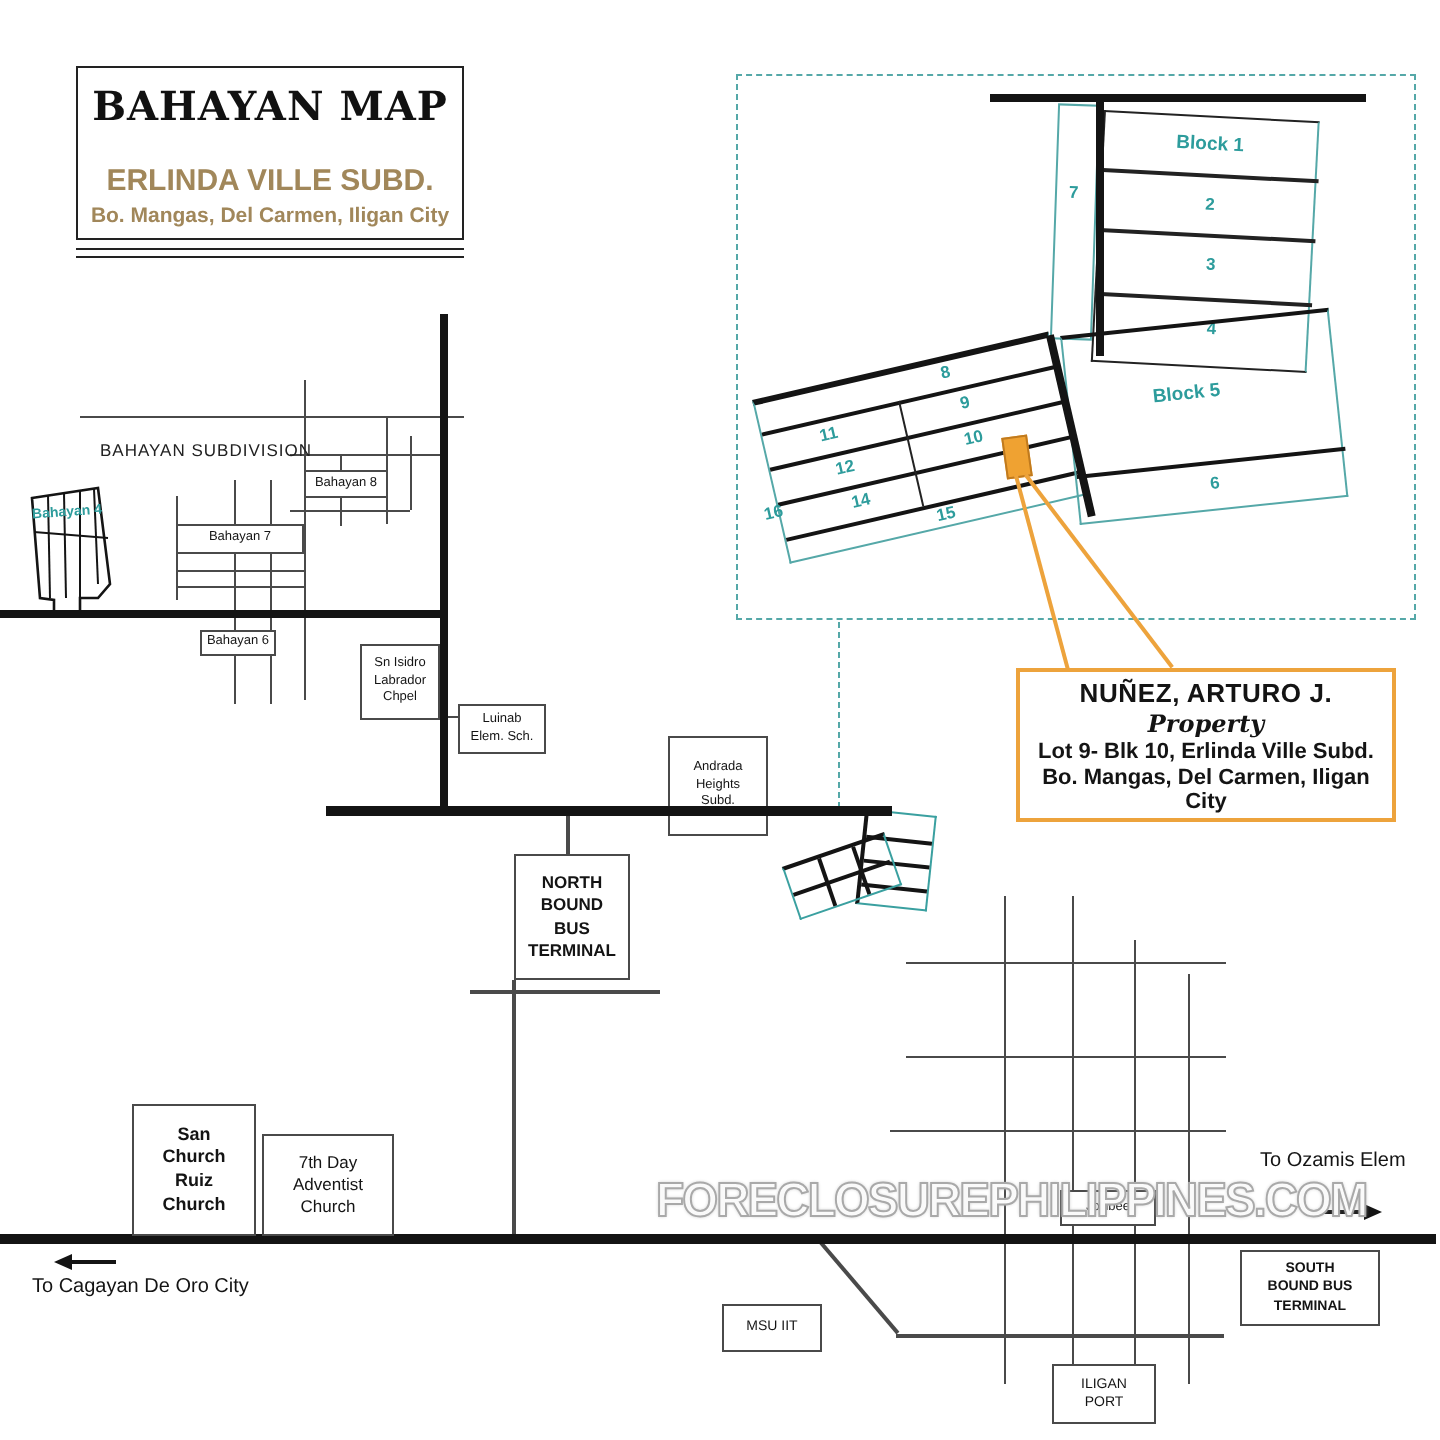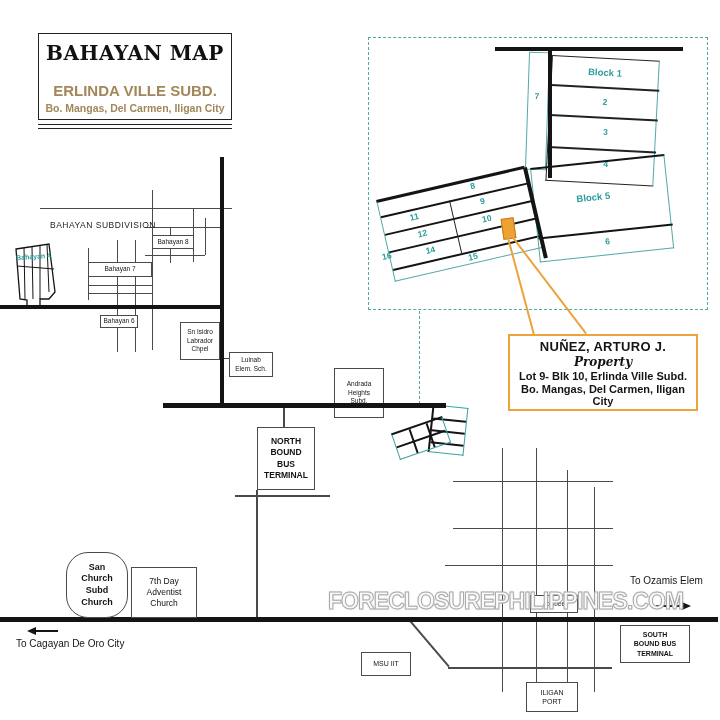--- a/index.html
+++ b/index.html
@@ -206,24 +206,24 @@
 
 
   <div class="abs" style="left:630px;top:575px;font-size:10px;z-index:3;">To Ozamis Elem</div>
   <div class="arrowline" style="left:656px;top:605px;width:28px;z-index:3;"></div>
   <div class="tri-r" style="left:682px;top:602px;z-index:3;"></div>
 
   <div class="arrowline" style="left:34px;top:630px;width:24px;"></div>
   <div class="tri-l" style="left:27px;top:627px;"></div>
   <div class="abs" style="left:16px;top:638px;font-size:10px;">To Cagayan De Oro City</div>
 
-  <div class="box" style="left:66px;top:552px;width:62px;height:66px;font-size:9px;font-weight:bold;border-radius:22px;">
+  <div class="box" style="left:66px;top:552px;width:62px;height:66px;font-size:9px;font-weight:bold;">
     <span>San</span>
     <span>Church</span>
-    <span>Subd</span>
+    <span>Ruiz</span>
     <span>Church</span>
   </div>
   <div class="box" style="left:131px;top:567px;width:66px;height:51px;font-size:8.5px;">
     <span>7th Day</span>
     <span>Adventist</span>
     <span>Church</span>
   </div>
 
   <div class="box tiny" style="left:530px;top:595px;width:48px;height:18px;z-index:3;">
     <span>Jollibee</span>

